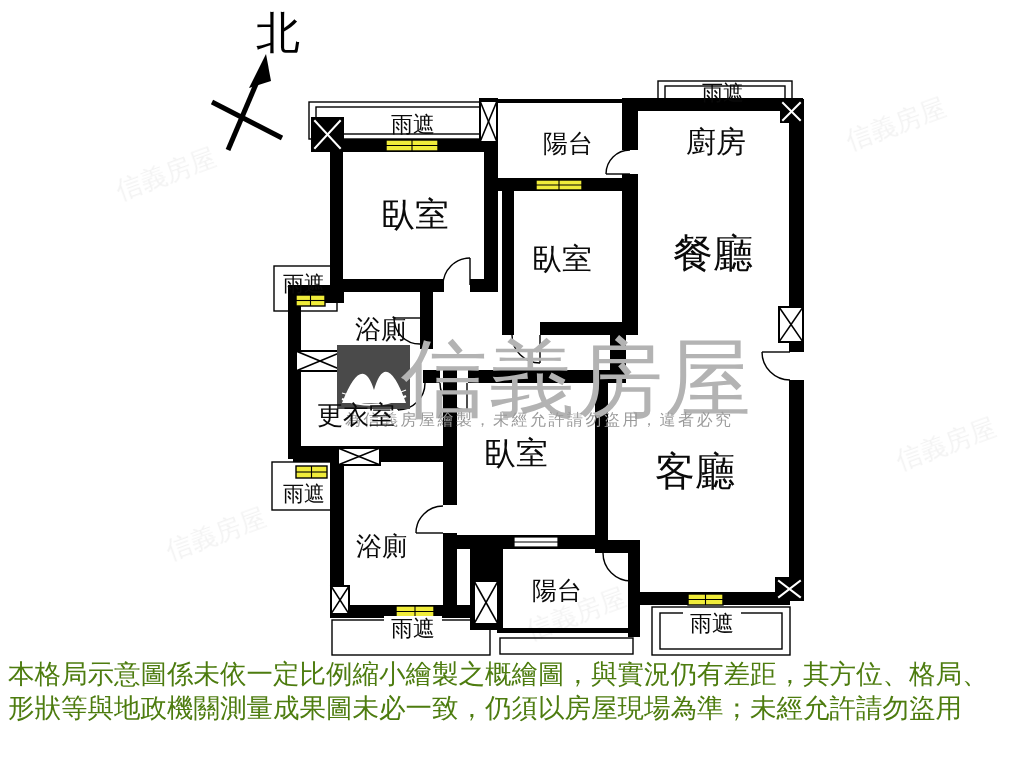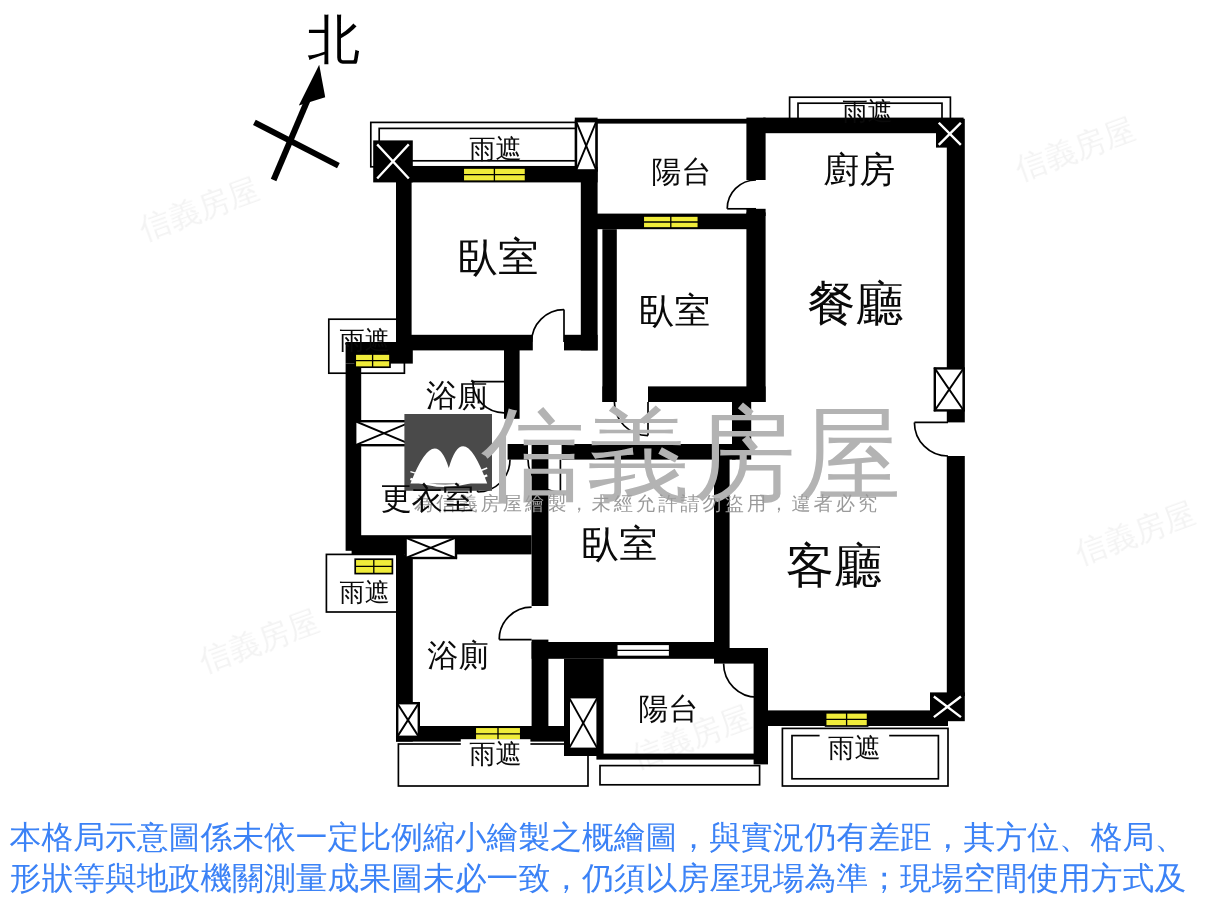--- a/index.html
+++ b/index.html
@@ -4,22 +4,22 @@
 <style>
   html,body{margin:0;padding:0;}
   body{
     width:1024px;height:768px;background:#ffffff;position:relative;
     font-family:"Liberation Serif","DejaVu Serif",serif;
     overflow:hidden;
   }
   #plan-wrap{position:absolute;left:0;top:0;width:1024px;height:660px;}
   #plan-svg{position:absolute;left:0;top:0;}
   #disclaimer{
-    position:absolute;left:8px;top:682px;width:1010px;
-    font-size:26.5px;line-height:33.5px;color:#3b82f6;
+    position:absolute;left:8px;top:658px;width:1010px;
+    font-size:26.5px;line-height:33.5px;color:#4d7c0f;
     font-family:"Liberation Serif","DejaVu Serif",serif;
     letter-spacing:0px;white-space:nowrap;
   }
   .faint-wm{opacity:0.05;}
   text{user-select:none;}
 </style>
 </head>
 <body>
 
 <div id="plan-wrap">
@@ -220,14 +220,14 @@
     <rect x="384" y="616" width="58" height="24" fill="#ffffff"></rect>
     <text x="413" y="636" font-size="22" fill="#0a0a0a">雨遮</text>
     <rect x="683" y="611" width="58" height="24" fill="#ffffff"></rect>
     <text x="712" y="631" font-size="22" fill="#0a0a0a">雨遮</text>
   </g>
 </svg>
 </div>
 
 <div id="disclaimer">
   <div>本格局示意圖係未依一定比例縮小繪製之概繪圖，與實況仍有差距，其方位、格局、</div>
-  <div>形狀等與地政機關測量成果圖未必一致，仍須以房屋現場為準；現場空間使用方式及</div>
+  <div>形狀等與地政機關測量成果圖未必一致，仍須以房屋現場為準；未經允許請勿盜用</div>
 </div>
 
 </body></html>

